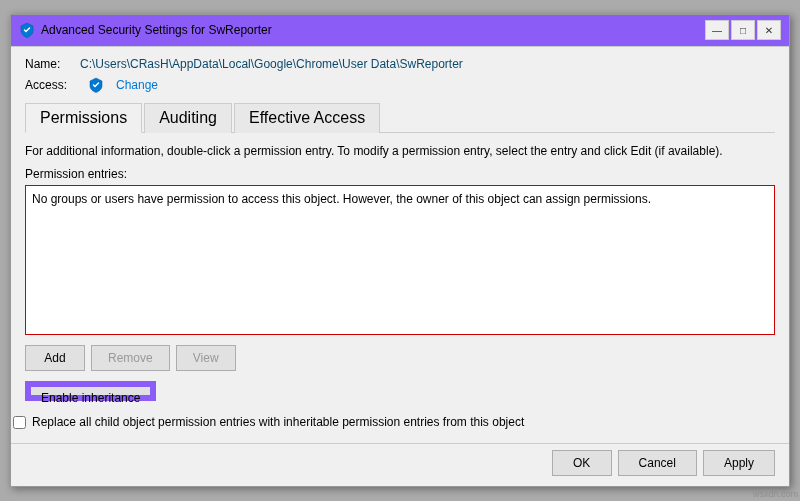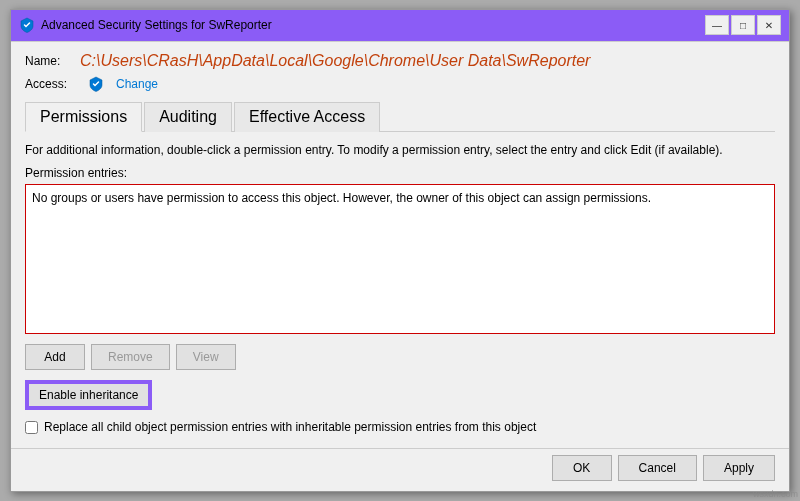--- a/index.html
+++ b/index.html
@@ -82,23 +82,22 @@
       margin-bottom: 6px;
     }
 
     .field-label {
       width: 55px;
       color: #000;
       font-size: 12px;
     }
 
     .field-value {
-      color: #c2410c;
-      font-size: 16px;
-      font-style: italic;
+      color: #0c4a6e;
+      font-size: 12px;
     }
 
     .owner-row {
       display: flex;
       align-items: center;
       margin-bottom: 10px;
     }
 
     .change-link {
       color: #0078d4;
@@ -178,25 +177,25 @@
     }
 
     .btn:disabled {
       color: #999;
       cursor: default;
     }
 
     .btn-enable-inheritance {
       padding: 4px 10px;
       background: #e1e1e1;
-      border: 4px solid #8b5cf6;
-      cursor: pointer;
-      font-size: 12px;
-      color: #000;
-      height: 30px;
+      border: 6px solid #8b5cf6;
+      cursor: pointer;
+      font-size: 12px;
+      color: #000;
+      height: 18px;
     }
 
     .checkbox-row {
       display: flex;
       align-items: center;
       gap: 6px;
       margin-bottom: 14px;
     }
 
     .checkbox-row input[type="checkbox"] {
@@ -299,21 +298,21 @@
     <div class="button-row">
       <button class="btn">Add</button>
       <button class="btn" disabled="">Remove</button>
       <button class="btn" disabled="">View</button>
     </div>
 
     
     <button class="btn-enable-inheritance">Enable inheritance</button>
   </div>
 
-  <div class="checkbox-row" style="padding: 0 14px;">
+  <div class="checkbox-row" style="padding: 0 2px;">
     <input type="checkbox" style="">
     <label class="checkbox-label">Replace all child object permission entries with inheritable permission entries from this object</label>
   </div>
 
   <div class="footer-buttons">
     <button class="btn-footer">OK</button>
     <button class="btn-footer">Cancel</button>
     <button class="btn-footer">Apply</button>
   </div>
 </div>

